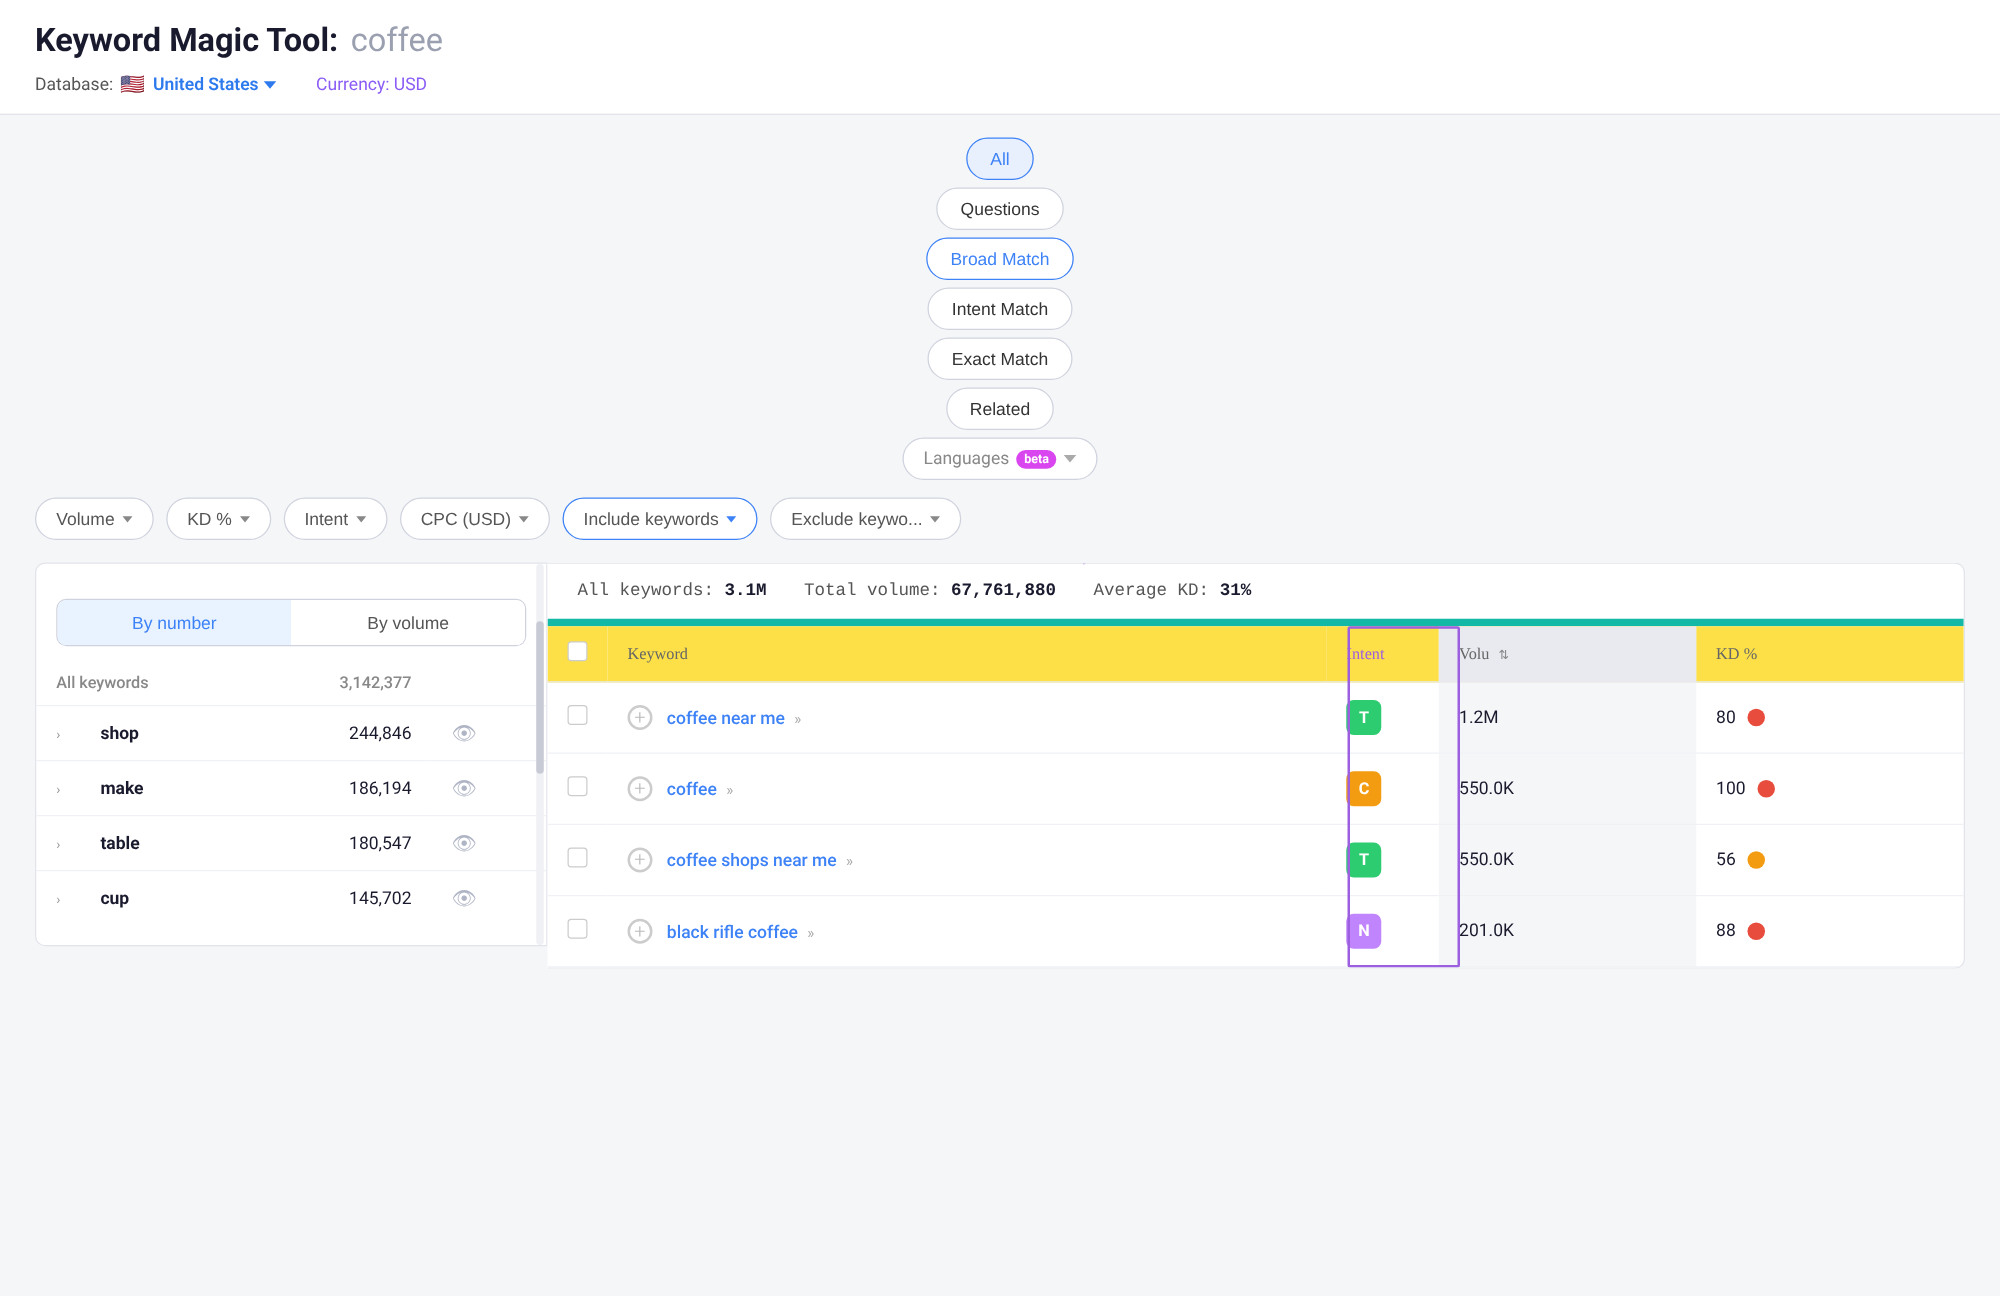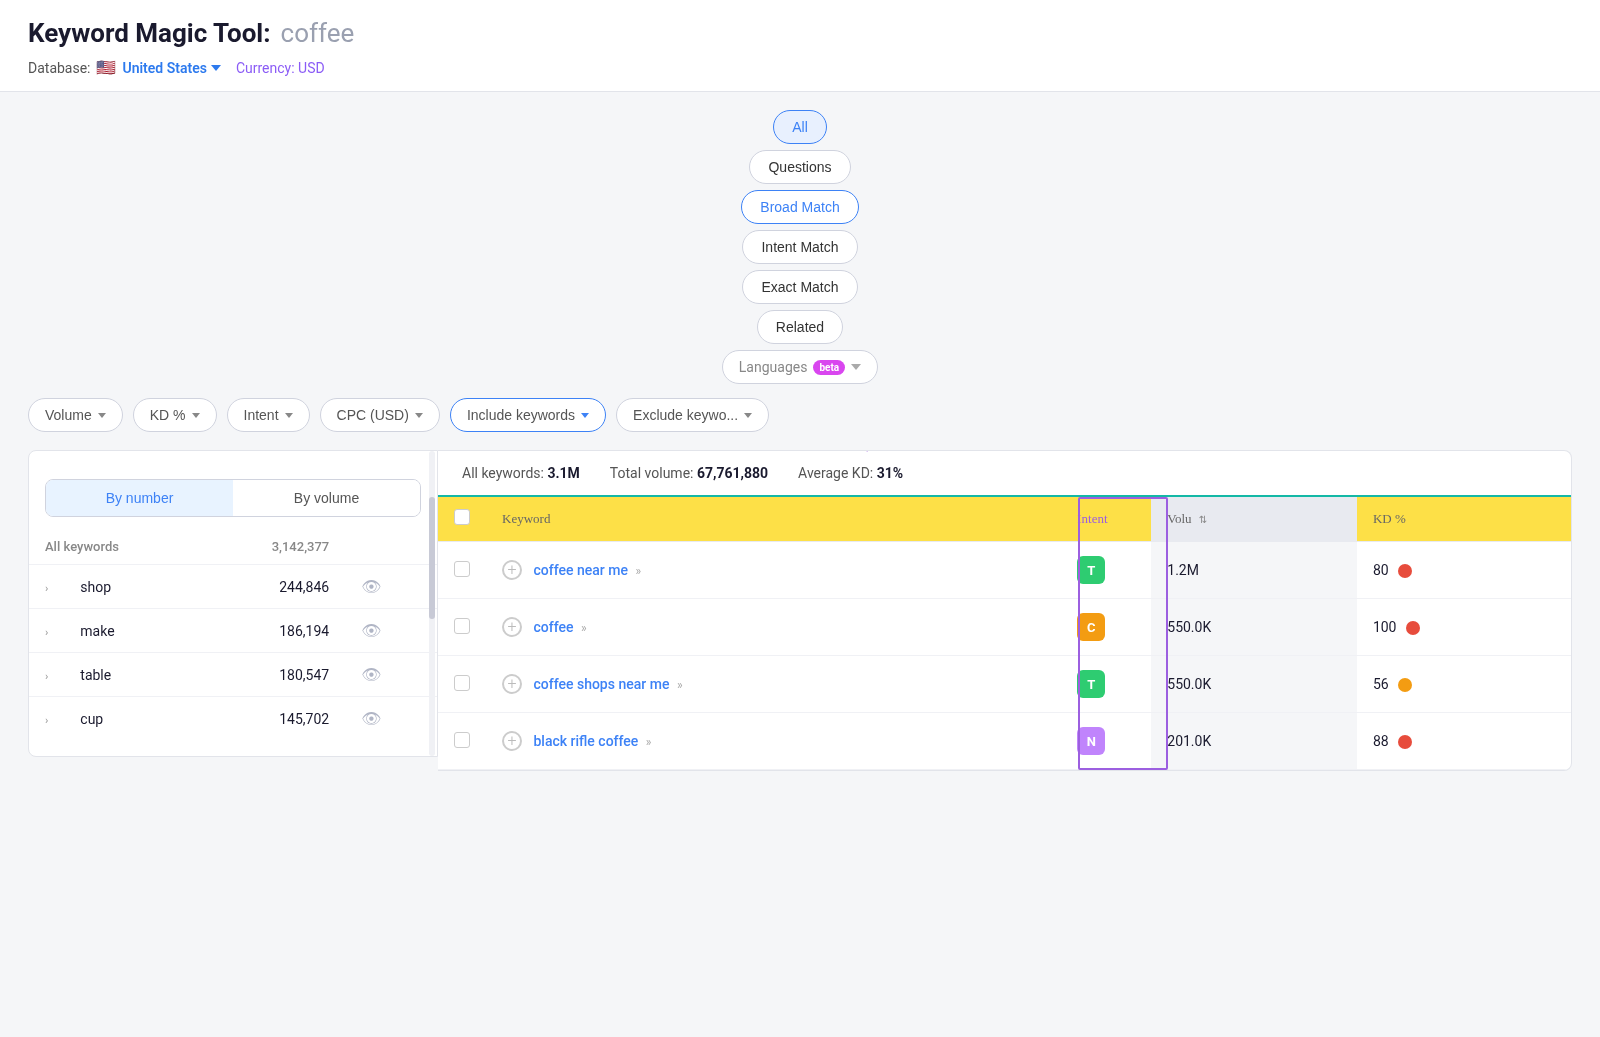--- a/index.html
+++ b/index.html
@@ -32,21 +32,21 @@
       color: #1a1a2e;
     }
     .title-query {
       font-size: 26px;
       font-weight: 400;
       color: #9aa0b0;
     }
     .database-row {
       display: flex;
       align-items: center;
-      gap: 15px;
+      gap: 32px;
       font-size: 14px;
       color: #555;
     }
     .database-label {
       display: flex;
       align-items: center;
       gap: 6px;
     }
     .flag-icon {
       font-size: 16px;
@@ -208,21 +208,21 @@
       padding: 12px 16px;
       font-size: 14px;
       color: #1a1a2e;
     }
     .sidebar-expand {
       color: #999;
       cursor: pointer;
       font-size: 11px;
     }
     .sidebar-keyword {
-      font-weight: 400;
+      font-weight: 700;
     }
     .sidebar-count {
       text-align: right;
       color: #333;
     }
     .eye-icon {
       color: #b0b5c5;
       cursor: pointer;
       font-size: 16px;
     }
@@ -234,23 +234,24 @@
       border-left: none;
       border-radius: 0 8px 8px 0;
       overflow: hidden;
       position: relative;
     }
     .stats-row {
       padding: 14px 24px;
       display: flex;
       align-items: center;
       gap: 30px;
-      border-bottom: 2px solid #14b8a6;
+      border-bottom: 6px solid #14b8a6;
       font-size: 14px;
       color: #555;
+      font-family: Liberation Mono, monospace;
     }
     .stats-row strong {
       color: #1a1a2e;
       font-weight: 700;
     }
     .keyword-table {
       width: 100%;
       border-collapse: collapse;
     }
     .keyword-table thead tr {

